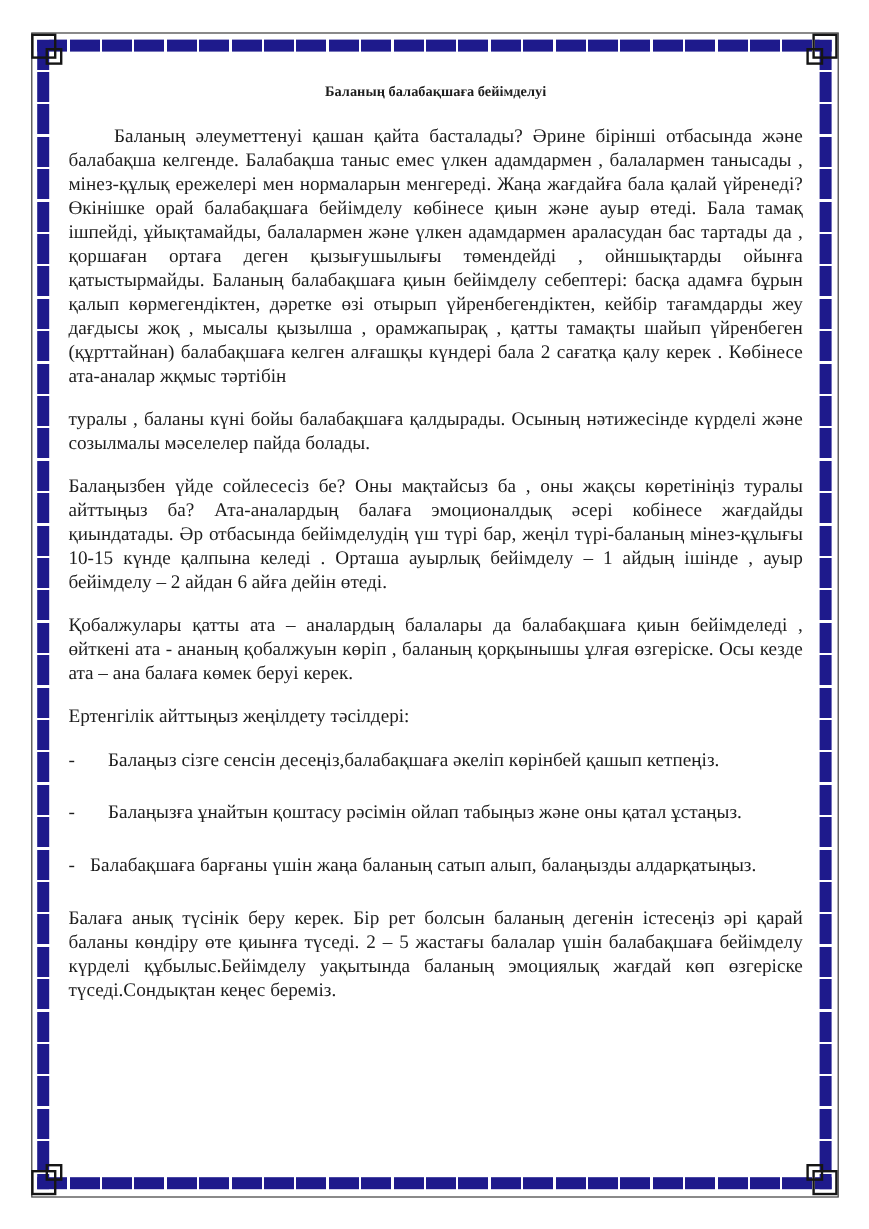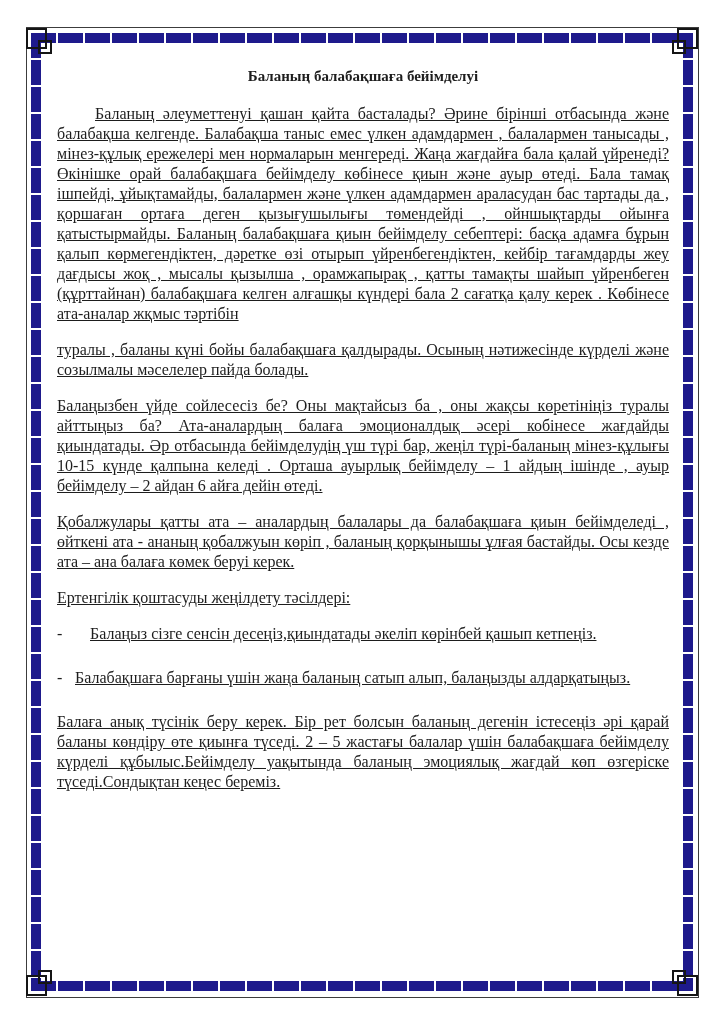--- a/index.html
+++ b/index.html
@@ -60,29 +60,28 @@
     position: absolute;
     left: 57px;
     top: 66px;
     width: 612px;
     color: var(--ink, #1d1d1d);
     font-size: 16px;
     line-height: 20px;
     text-align: justify;
   }
   h1.doc-title {
-    font-size: 15px;
+    font-size: 12px;
     line-height: 20px;
     font-weight: bold;
     text-align: center;
     margin: 0 0 18px 0;
   }
   .content p {
     margin: 0 0 16px 0;
-    text-decoration: underline;
   }
   p.first-indent { text-indent: 38px; }
   p.bullet { margin: 0 0 24px 0; }
   .dash {
     display: inline-block;
     width: 18px;
   }
   .dash.wide { width: 33px; }
 </style>
 </head>
@@ -109,27 +108,28 @@
 
   <div class="content">
     <h1 class="doc-title">Баланың балабақшаға бейімделуі</h1>
 
     <p class="first-indent">Баланың әлеуметтенуі қашан қайта басталады? Әрине бірінші отбасында және балабақша келгенде. Балабақша таныс емес үлкен адамдармен , балалармен танысады , мінез-құлық ережелері мен нормаларын менгереді. Жаңа жағдайға бала қалай үйренеді? Өкінішке орай балабақшаға бейімделу көбінесе қиын және ауыр өтеді. Бала тамақ ішпейді, ұйықтамайды, балалармен және үлкен адамдармен араласудан бас тартады да , қоршаған ортаға деген қызығушылығы төмендейді , ойншықтарды ойынға қатыстырмайды. Баланың балабақшаға қиын бейімделу себептері: басқа адамға бұрын қалып көрмегендіктен, дәретке өзі отырып үйренбегендіктен, кейбір тағамдарды жеу дағдысы жоқ , мысалы қызылша , орамжапырақ , қатты тамақты шайып үйренбеген (құрттайнан) балабақшаға келген алғашқы күндері бала 2 сағатқа қалу керек . Көбінесе ата-аналар жқмыс тәртібін</p>
 
     <p>туралы , баланы күні бойы балабақшаға қалдырады. Осының нәтижесінде күрделі және созылмалы мәселелер пайда болады.</p>
 
     <p>Балаңызбен үйде сойлесесіз бе? Оны мақтайсыз ба , оны жақсы көретініңіз туралы айттыңыз ба? Ата-аналардың балаға эмоционалдық әсері кобінесе жағдайды қиындатады. Әр отбасында бейімделудің үш түрі бар, жеңіл түрі-баланың мінез-құлығы 10-15 күнде қалпына келеді . Орташа ауырлық бейімделу – 1 айдың ішінде , ауыр бейімделу – 2 айдан 6 айға дейін өтеді.</p>
 
-    <p>Қобалжулары қатты ата – аналардың балалары да балабақшаға қиын бейімделеді , өйткені ата - ананың қобалжуын көріп , баланың қорқынышы ұлғая бастайды. Осы кезде ата – ана балаға көмек беруі керек.</p>
+    <p>Қобалжулары қатты ата – аналардың балалары да балабақшаға қиын бейімделеді , өйткені ата - ананың қобалжуын көріп , баланың қорқынышы ұлғая өзгеріске. Осы кезде ата – ана балаға көмек беруі керек.</p>
 
-    <p>Ертенгілік қоштасуды жеңілдету тәсілдері:</p>
+    <p>Ертенгілік айттыңыз жеңілдету тәсілдері:</p>
 
 
-    <p class="bullet"><span class="dash wide">-</span><span>Балаңыз сізге сенсін десеңіз,қиындатады әкеліп көрінбей қашып кетпеңіз.</span></p>
+    <p class="bullet"><span class="dash wide">-</span><span>Балаңыз сізге сенсін десеңіз,балабақшаға әкеліп көрінбей қашып кетпеңіз.</span></p>
 
+    <p class="bullet"><span class="dash wide">-</span><span>Балаңызға ұнайтын қоштасу рәсімін ойлап табыңыз және оны қатал ұстаңыз.</span></p>
 
     <p class="bullet"><span class="dash">-</span><span>Балабақшаға барғаны үшін жаңа баланың сатып алып, балаңызды алдарқатыңыз.</span></p>
 
     <p>Балаға анық түсінік беру керек. Бір рет болсын баланың дегенін істесеңіз әрі қарай баланы көндіру өте қиынға түседі. 2 – 5 жастағы балалар үшін балабақшаға бейімделу күрделі құбылыс.Бейімделу уақытында баланың эмоциялық жағдай көп өзгеріске түседі.Сондықтан кеңес береміз.</p>
 
   </div>
 
 </div>
 
 </body></html>

